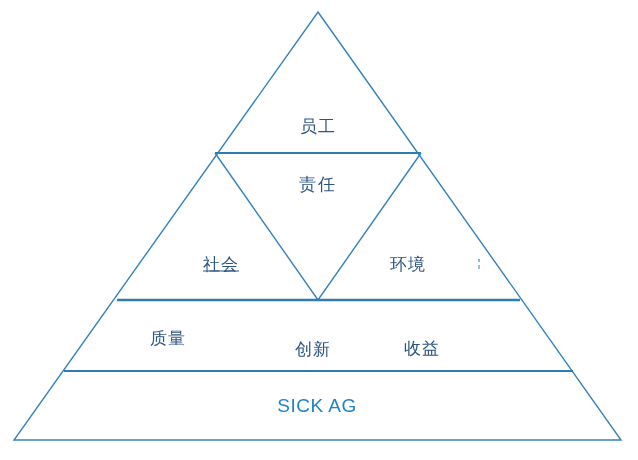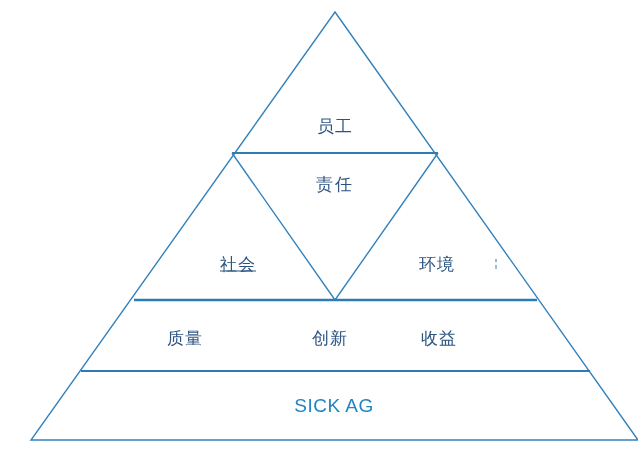--- a/index.html
+++ b/index.html
@@ -13,21 +13,20 @@
     font-family: "Liberation Sans", "DejaVu Sans", sans-serif;
     overflow: hidden;
     position: relative;
   }
   #pyramid-diagram {
     position: absolute;
     left: 0;
     top: 0;
     width: 574px;
     height: 460px;
-    margin-left: 17px;
   }
   .diagram-svg {
     position: absolute;
     left: 0;
     top: 0;
     width: 638px;
     height: 460px;
     display: block;
   }
   .label {
@@ -36,24 +35,24 @@
     transform: translate(-50%, -50%);
     color: #2b5481;
     font-family: "Liberation Sans", "DejaVu Sans", sans-serif;
     font-size: 17px;
     letter-spacing: 1px;
     line-height: 1;
   }
   .label-employee   { left: 318px; top: 126px; }
   .label-resp       { left: 318px; top: 184px; font-weight: normal; letter-spacing: 2px; }
   .label-social     { left: 221px; top: 264px; text-decoration: underline; }
-  .label-env        { left: 420px; top: 264px; }
+  .label-env        { left: 408px; top: 264px; }
   .label-quality    { left: 168px; top: 338px; }
-  .label-innov      { left: 313px; top: 338px; }
-  .label-profit     { left: 422px; top: 338px; }
+  .label-innov      { left: 313px; top: 349px; }
+  .label-profit     { left: 422px; top: 348px; }
   .label-brand {
     left: 317px;
     top: 405px;
     color: #1f84c4;
     font-size: 19px;
     letter-spacing: 0.5px;
   }
   .speck {
     position: absolute;
     left: 478px;

